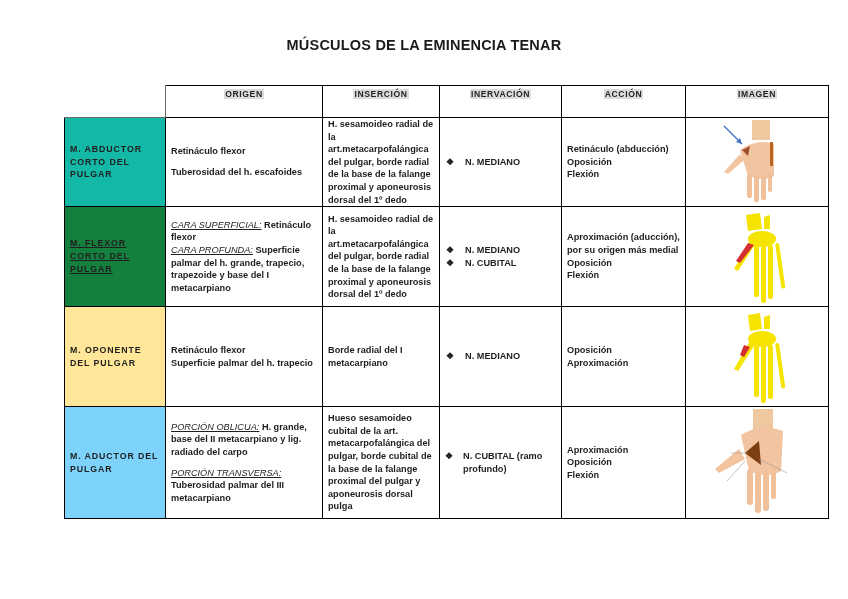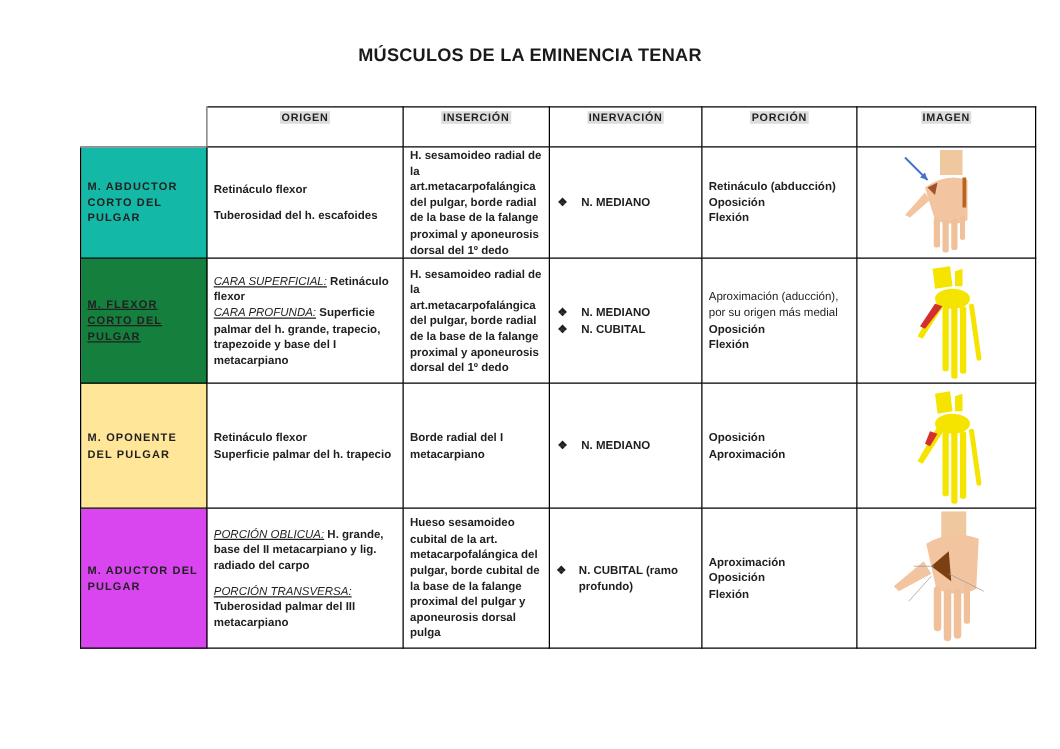--- a/index.html
+++ b/index.html
@@ -7,28 +7,28 @@
   .title { position:absolute; left:0; width:848px; top:37px; text-align:center; font-size:14.5px; font-weight:bold; letter-spacing:0.2px; }
   table.grid { position:absolute; left:64px; top:85px; border-collapse:collapse; table-layout:fixed; }
   table.grid td { border:1px solid #000000; vertical-align:middle; padding:0 5px; font-size:9.2px; font-weight:bold; line-height:12.6px; color:#1f1f1f; }
   table.grid td.blank { border:none; border-right:1px solid #6b6b6b; border-bottom:1px solid #6b6b6b; }
   .hdr { vertical-align:top !important; text-align:center; padding-top:2px !important; font-size:8.6px !important; letter-spacing:0.6px; }
   .hdr span { background:#dcdcdc; padding:0 1px; }
   .rowhead { font-size:8.8px !important; letter-spacing:0.9px; line-height:12.8px !important; }
   .c-blue { background:#14b8a6; }
   .c-green { background:#15803d;text-decoration:underline; }
   .c-yellow { background:#ffe699;margin-top:44px; }
-  .c-pink { background:#d946ef; }
+  .c-pink { background:#7dd3fc; }
   .u { text-decoration:underline; font-style:italic; font-weight:normal; }
   .gap { height:8px; display:block; }
   .bullet { display:flex; gap:10px; align-items:flex-start; }
   .bullet .dia { width:10px; text-align:center; font-size:9px; }
   .imgcell { padding:0 !important; position:relative; }
   .imgcell svg { display:block; margin:0 auto; }
-  .thin { font-weight:normal; }
+  .thin { font-weight:bold; }
 </style>
 </head>
 <body>
 
 <div class="title">MÚSCULOS DE LA EMINENCIA TENAR</div>
 
 <table class="grid">
   <colgroup>
     <col style="width:101px">
       <col style="width:157px">
@@ -36,21 +36,21 @@
       <col style="width:122px">
       <col style="width:124px">
       <col style="width:143px">
   </colgroup>
   <tbody>
       <tr style="height:32px">
     <td class="blank"></td>
     <td class="hdr"><span>ORIGEN</span></td>
     <td class="hdr"><span>INSERCIÓN</span></td>
     <td class="hdr"><span>INERVACIÓN</span></td>
-    <td class="hdr"><span>PORCIÓN</span></td>
+    <td class="hdr"><span>ACCIÓN</span></td>
     <td class="hdr"><span>IMAGEN</span></td>
   </tr>
 
   <tr style="height:84px">
     <td class="rowhead c-blue">
       <div>M. ABDUCTOR</div>
       <div>CORTO DEL</div>
       <div>PULGAR</div>
     </td>
     <td>

